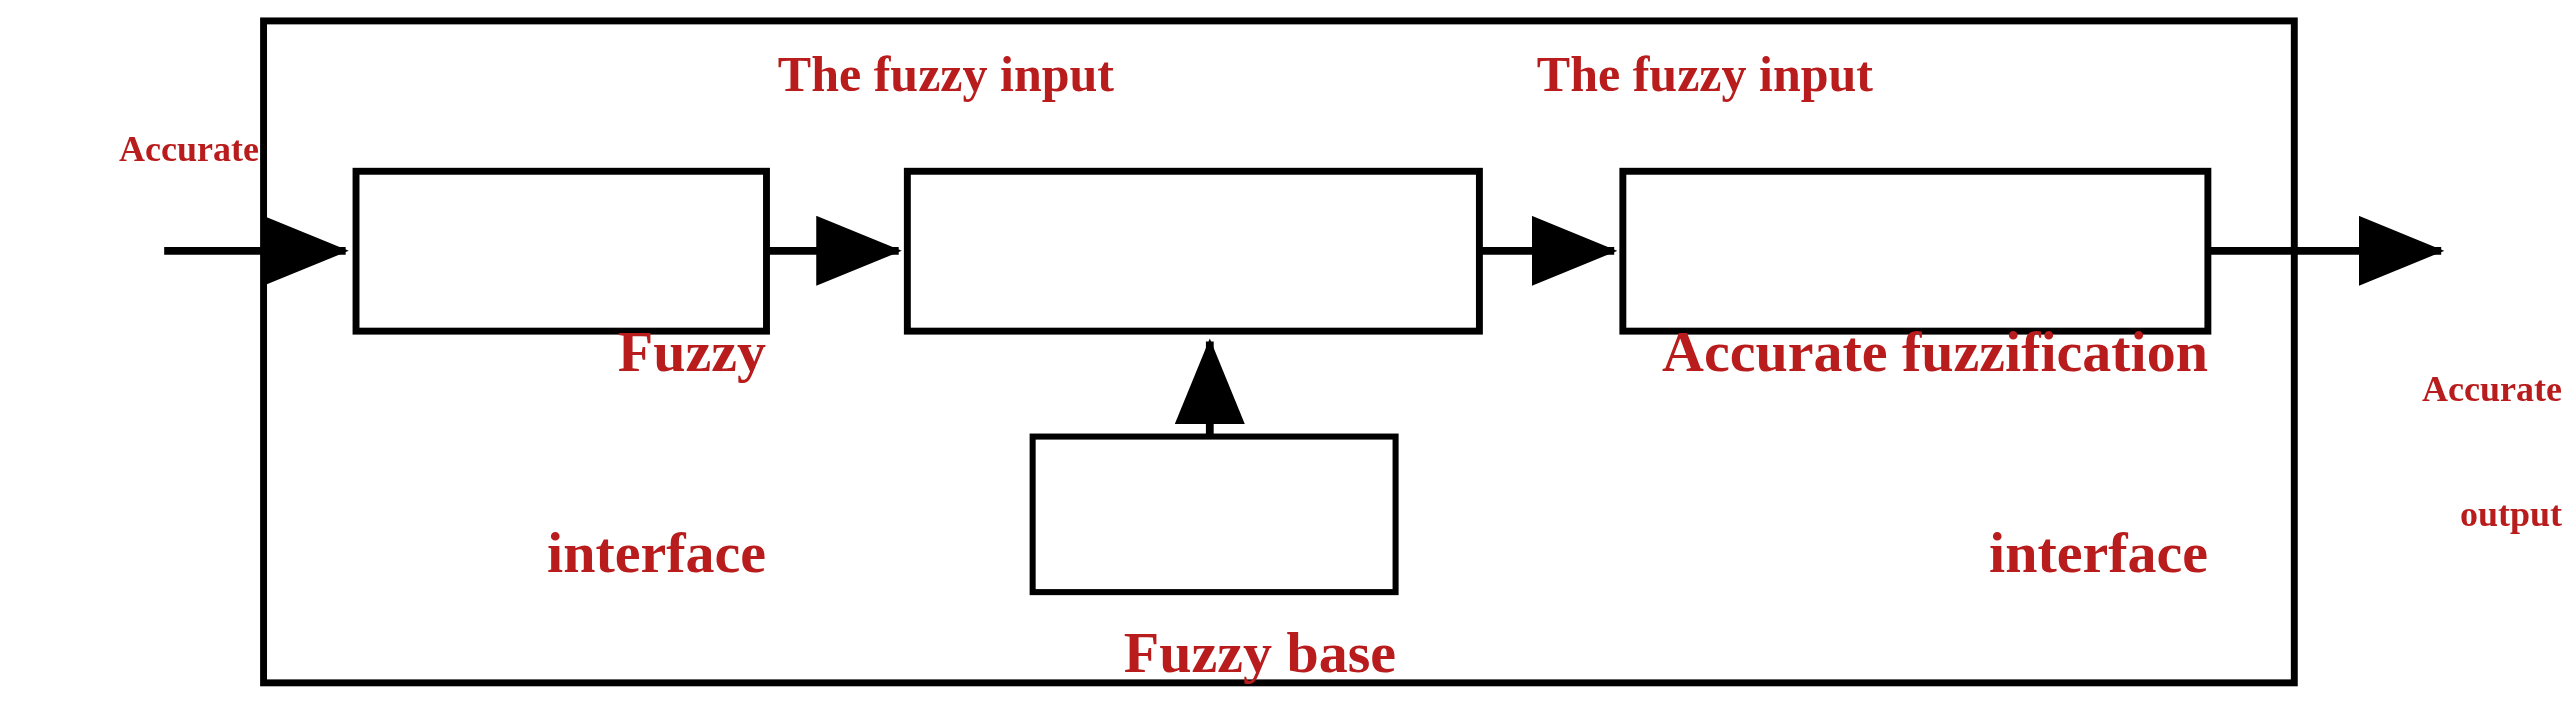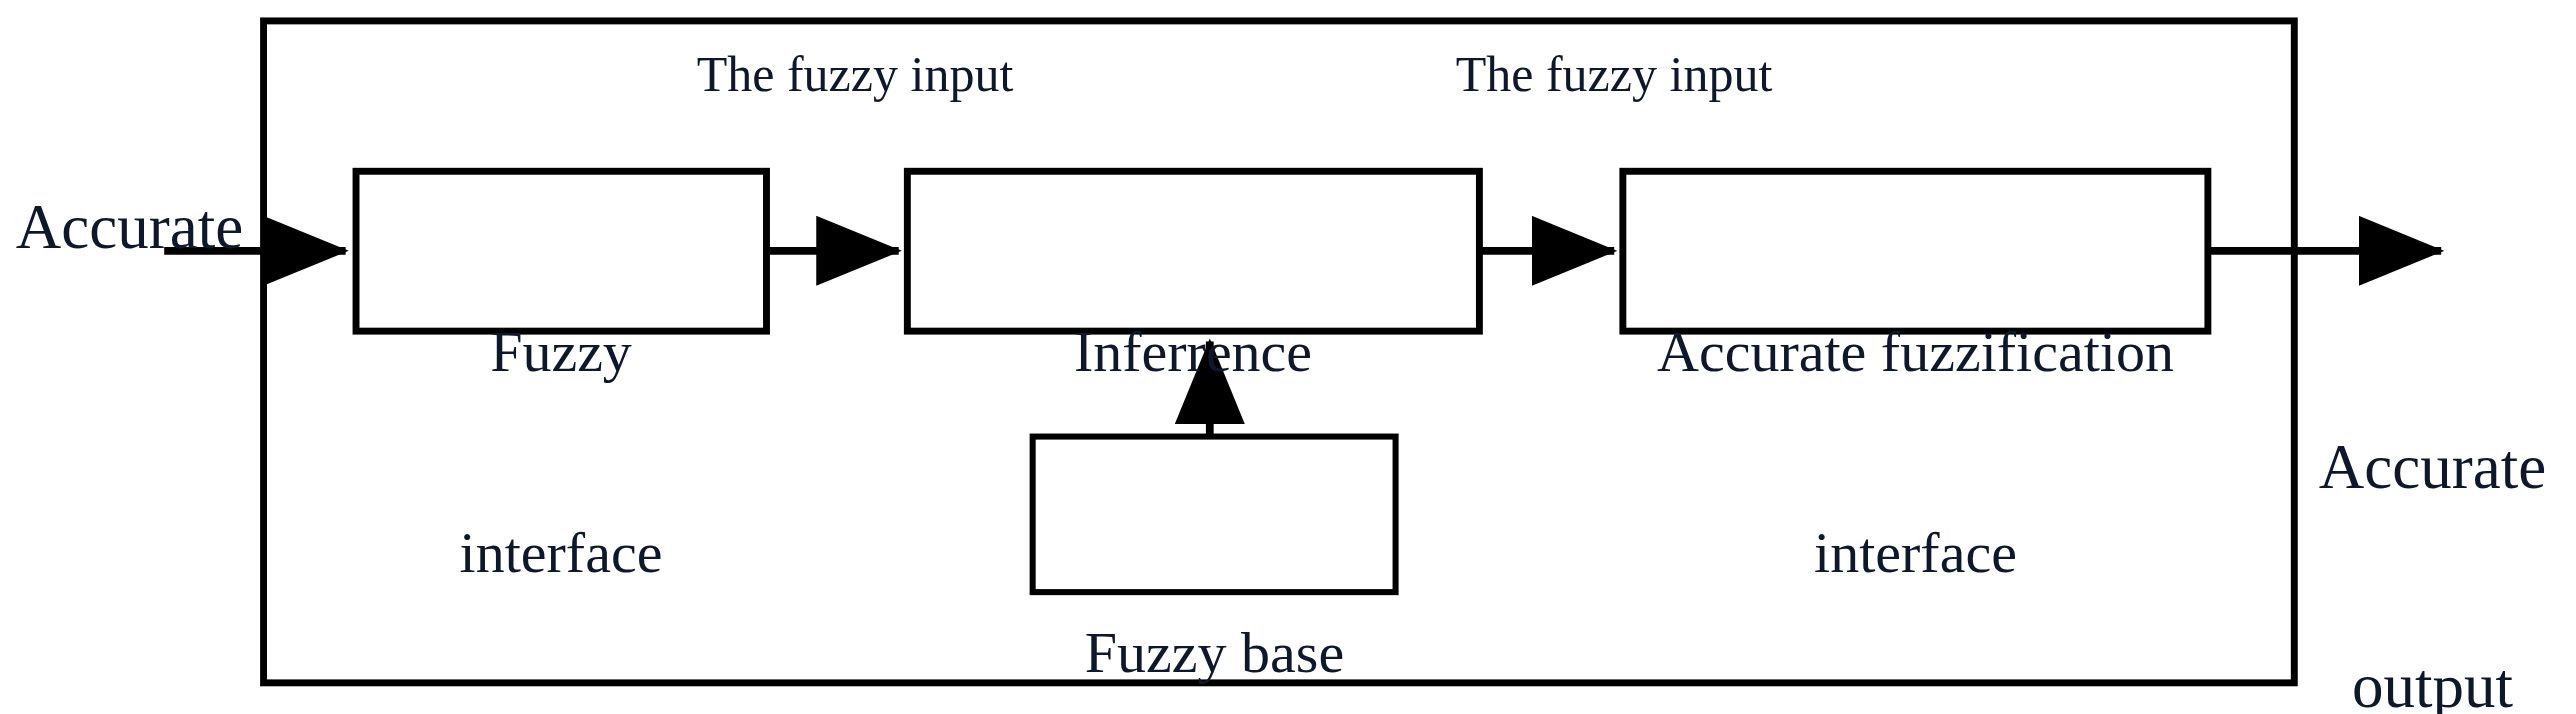--- a/index.html
+++ b/index.html
@@ -19,34 +19,34 @@
   }
   svg.diagram-layer {
     position: absolute;
     left: 0;
     top: 0;
     width: 2576px;
     height: 715px;
   }
   .txt {
     position: absolute;
-    text-align: center;
+    text-align: right;
     line-height: 1.16;
-    color: #0f172a;
+    color: #b91c1c;
     white-space: pre;
-    font-weight: 400;
+    font-weight: 700;
   }
   .box-label {
     font-size: 58px;
   }
   .edge-label {
     font-size: 50px;
   }
   .io-label {
-    font-size: 63px;
+    font-size: 36px;
   }
 </style>
 </head>
 <body>
 
 <div id="canvas">
 
   <svg class="diagram-layer" viewBox="0 0 2981 827" aria-hidden="true">
     <defs>
       <marker id="arrowhead-right" markerWidth="11" markerHeight="9" refX="10.6" refY="4.5" orient="auto" markerUnits="strokeWidth">
@@ -85,21 +85,20 @@
   <div class="txt edge-label" style="left:596px; top:45px; width:518px;">The fuzzy input</div>
 
   <div class="txt edge-label" style="left:1355px; top:45px; width:518px;">The fuzzy input</div>
 
   <div class="txt box-label" style="left:356px; top:183px; width:410px;">
     <div>Fuzzy</div>
     <div>interface</div>
   </div>
 
   <div class="txt box-label" style="left:907px; top:183px; width:572px;">
-    <div>Inferrence</div>
   </div>
 
   <div class="txt box-label" style="left:1623px; top:183px; width:585px;">
     <div>Accurate fuzzification</div>
     <div>interface</div>
   </div>
 
   <div class="txt box-label" style="left:1033px; top:484px; width:363px;">
     <div>Fuzzy base</div>
   </div>

